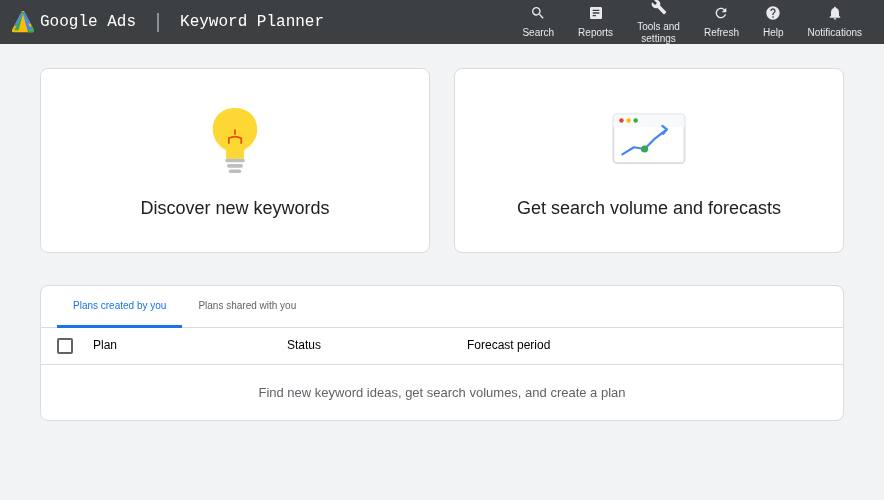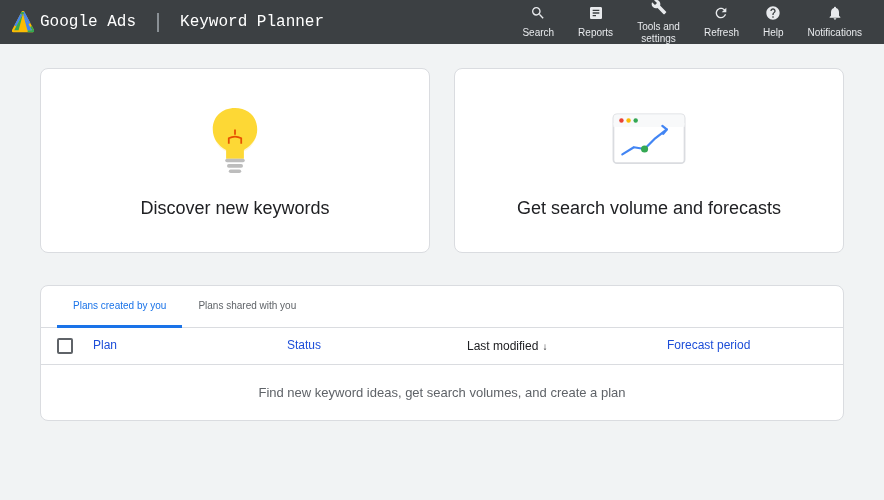--- a/index.html
+++ b/index.html
@@ -156,21 +156,21 @@
       cursor: pointer;
     }
     .table-header {
       display: grid;
       grid-template-columns: 36px 1fr 180px 200px 160px;
       padding: 10px 16px;
       border-bottom: 1px solid #dadce0;
     }
     .table-header-cell {
       font-size: 12px;
-      color: #1d4ed8;
+      color: #000000;
       font-weight: 500;
       text-transform: none;
     }
     .table-header-cell.sorted {
       color: #202124;
       display: flex;
       align-items: center;
       gap: 4px;
     }
     .sort-arrow { font-size: 10px; }
@@ -330,22 +330,18 @@
       </div>
     </div>
 
 
     <div class="table-header">
       <div class="checkbox-cell">
         <div class="checkbox"></div>
       </div>
       <div class="table-header-cell">Plan</div>
       <div class="table-header-cell">Status</div>
-      <div class="table-header-cell sorted">
-        <span>Last modified</span>
-        <span class="sort-arrow">↓</span>
-      </div>
       <div class="table-header-cell">Forecast period</div>
     </div>
 
     <div class="empty-message">Find new keyword ideas, get search volumes, and create a plan</div>
   </div>
 </div>
 
 </body></html>

